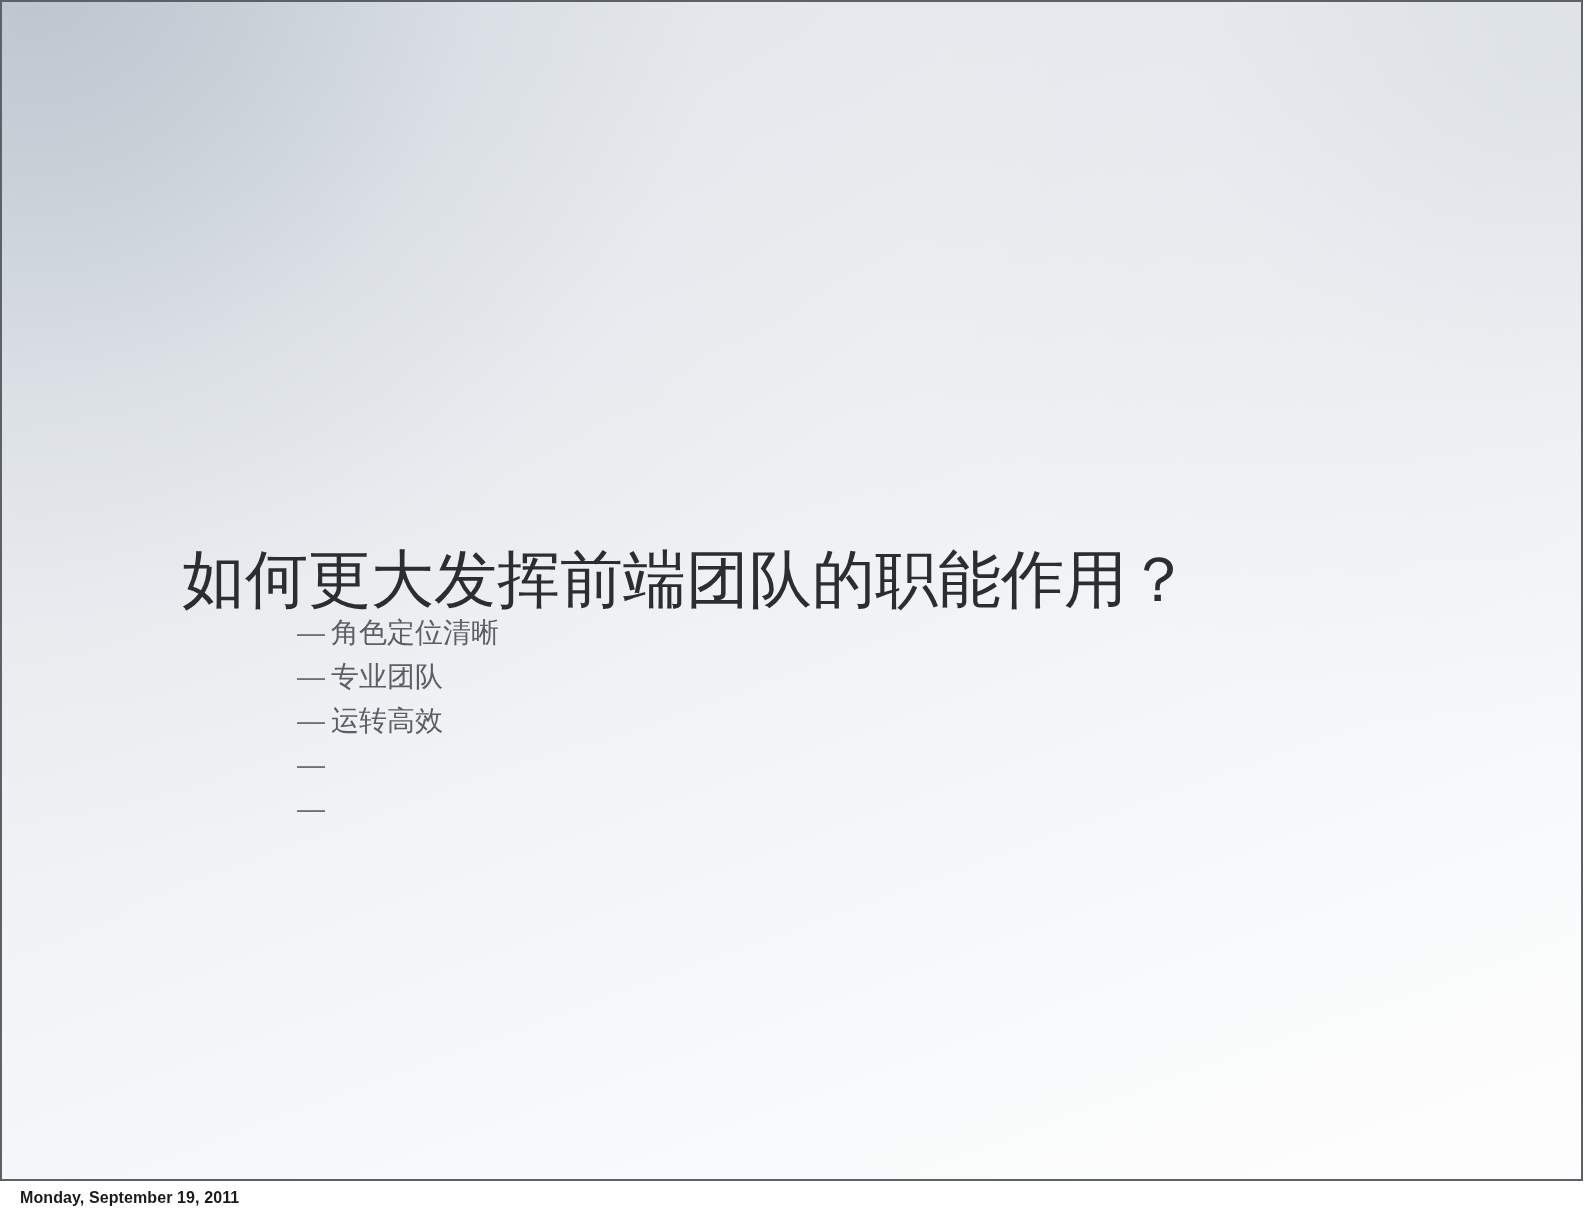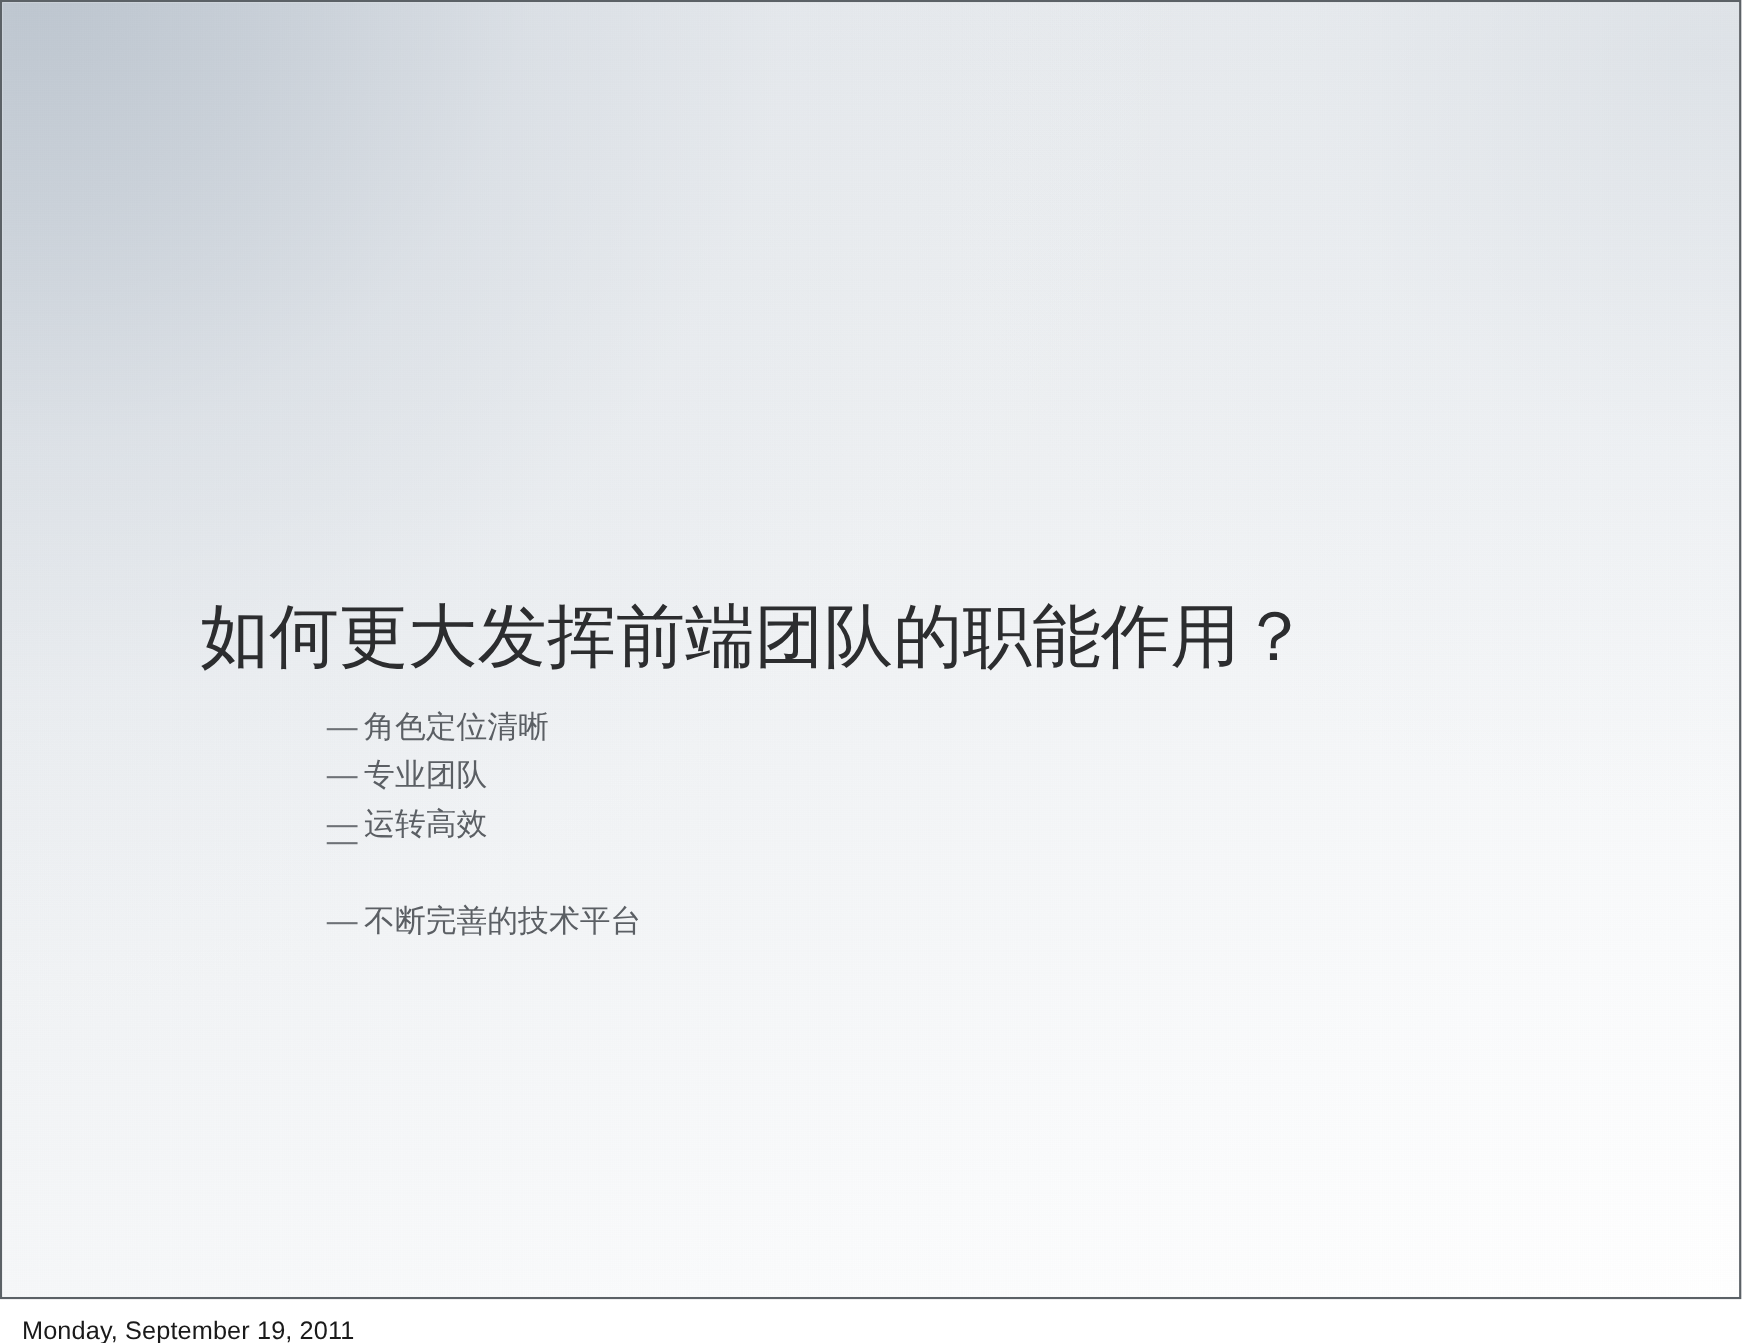--- a/index.html
+++ b/index.html
@@ -112,35 +112,33 @@
   .bullet-dash {
     display: inline-block;
     width: 34px;
     flex: 0 0 34px;
     color: #6d7176;
     font-size: 28px;
   }
   .bullet-text {
     display: inline-block;
     color: #5b5f64;
-    margin-top: 28px;
   }
 
   
   .page-footer {
     position: absolute;
     left: 20px;
     top: 1186px;
-    font-size: 23px;
+    font-size: 16px;
     line-height: 24px;
     color: #1a1a1a;
-    font-weight: 400;
+    font-weight: 700;
     letter-spacing: 0.1px;
     white-space: nowrap;
-    margin-top: 11px;
   }
 </style>
 </head>
 <body>
 
 <div id="slide-root">
 
   <div class="slide">
     <div class="slide-bg"></div>
     <div class="slide-noise"></div>
@@ -165,21 +163,20 @@
           <span class="bullet-dash">—</span>
           <span class="bullet-text">运转高效</span>
         </li>
 
         <li class="bullet-item">
           <span class="bullet-dash">—</span>
         </li>
 
         <li class="bullet-item">
           <span class="bullet-dash">—</span>
-          <span class="bullet-text">不断完善的技术平台</span>
         </li>
 
       </ul>
 
     </div>
   </div>
 
   <div class="page-footer">Monday, September 19, 2011</div>
 
 </div>

